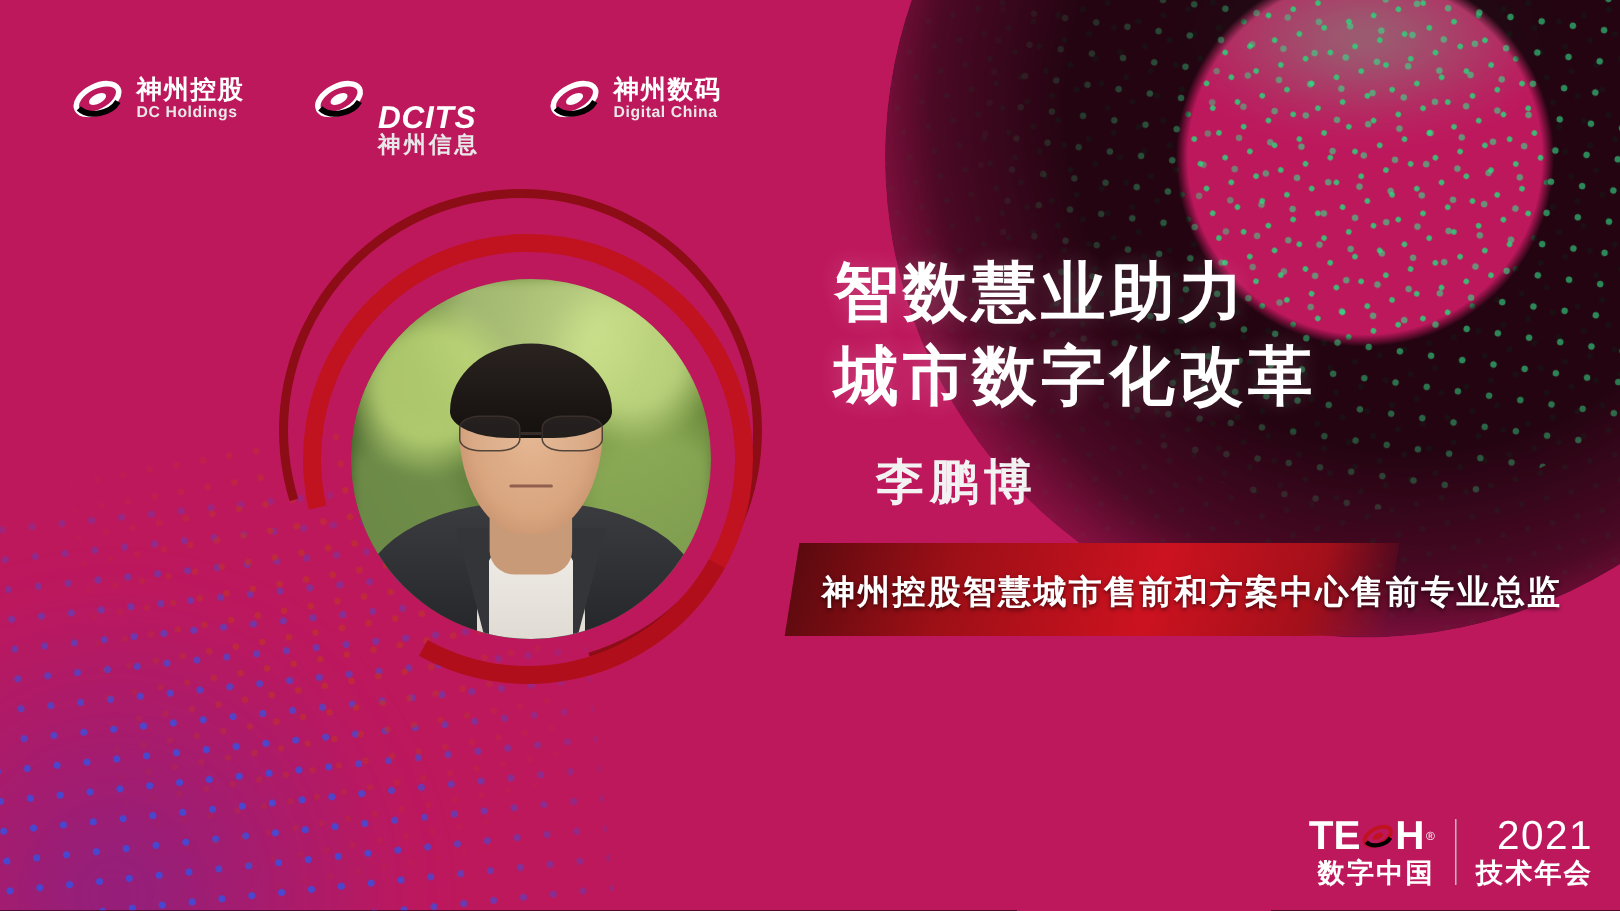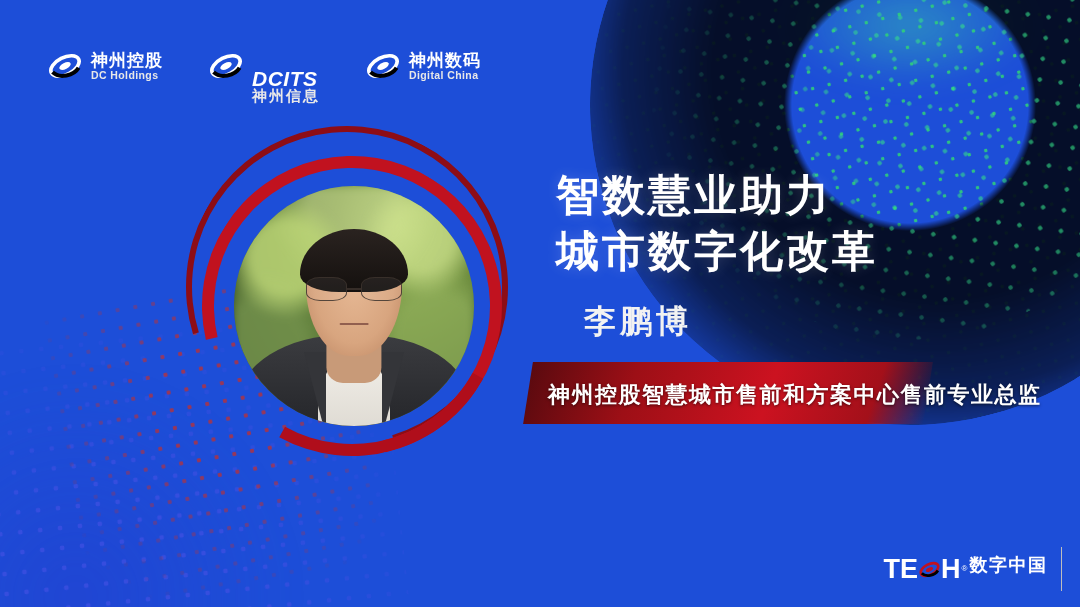--- a/index.html
+++ b/index.html
@@ -7,21 +7,21 @@
     margin: 0;
     padding: 0;
     background: #000;
   }
   * { box-sizing: border-box; }
 
   .slide {
     position: relative;
     width: 1080px;
     height: 607px;
-    background: #1d4ed8;
+    background: #be185d;
     overflow: hidden;
     font-family: "Liberation Sans", "DejaVu Sans", sans-serif;
   }
 
   
   .bg-layer { position: absolute; pointer-events: none; }
 
   
   .bg-green-sphere {
     top: -215px;
@@ -338,21 +338,22 @@
   .event-logo {
     position: absolute;
     right: 18px;
     bottom: 16px;
     display: flex;
     align-items: center;
     gap: 13px;
   }
   .event-left, .event-right {
     display: flex;
-    align-items: flex-start;
+    flex-direction: column;
+    align-items: flex-end;
     gap: 2px;
   }
   .tech-word {
     display: flex;
     align-items: center;
     color: #ffffff;
     font-family: "Liberation Sans", sans-serif;
     font-size: 27px;
     font-weight: 700;
     letter-spacing: 0px;
@@ -486,16 +487,20 @@
           <ellipse cx="30" cy="23" rx="11" ry="5.5" fill="#c1121f" transform="rotate(-27 30 23)"></ellipse>
         </svg>
         <span>H</span>
         <span class="tm">®</span>
       </div>
       <div class="event-cn">数字中国</div>
     </div>
 
     <div class="event-divider"></div>
 
+    <div class="event-right">
+      <div class="event-year">2021</div>
+      <div class="event-cn">技术年会</div>
+    </div>
 
   </div>
 
 </div>
 
 </body></html>

